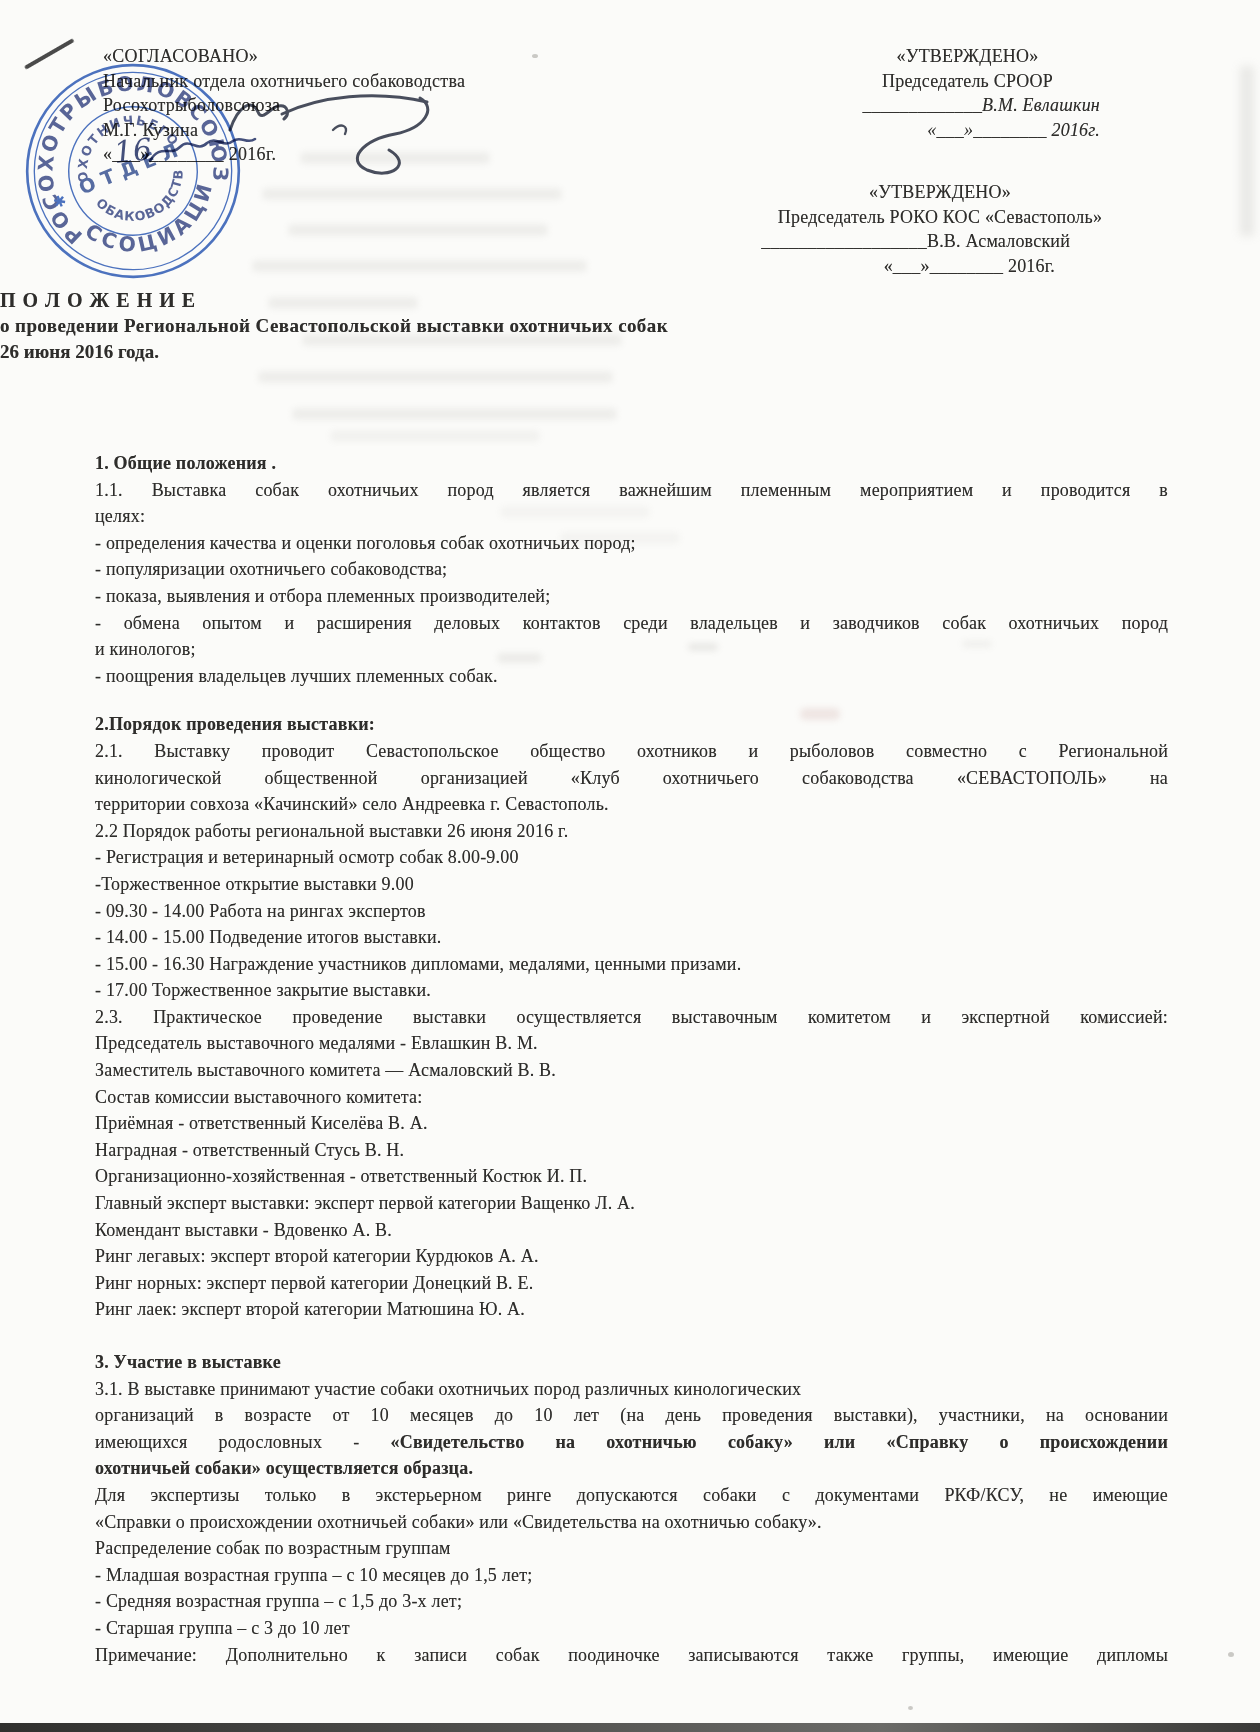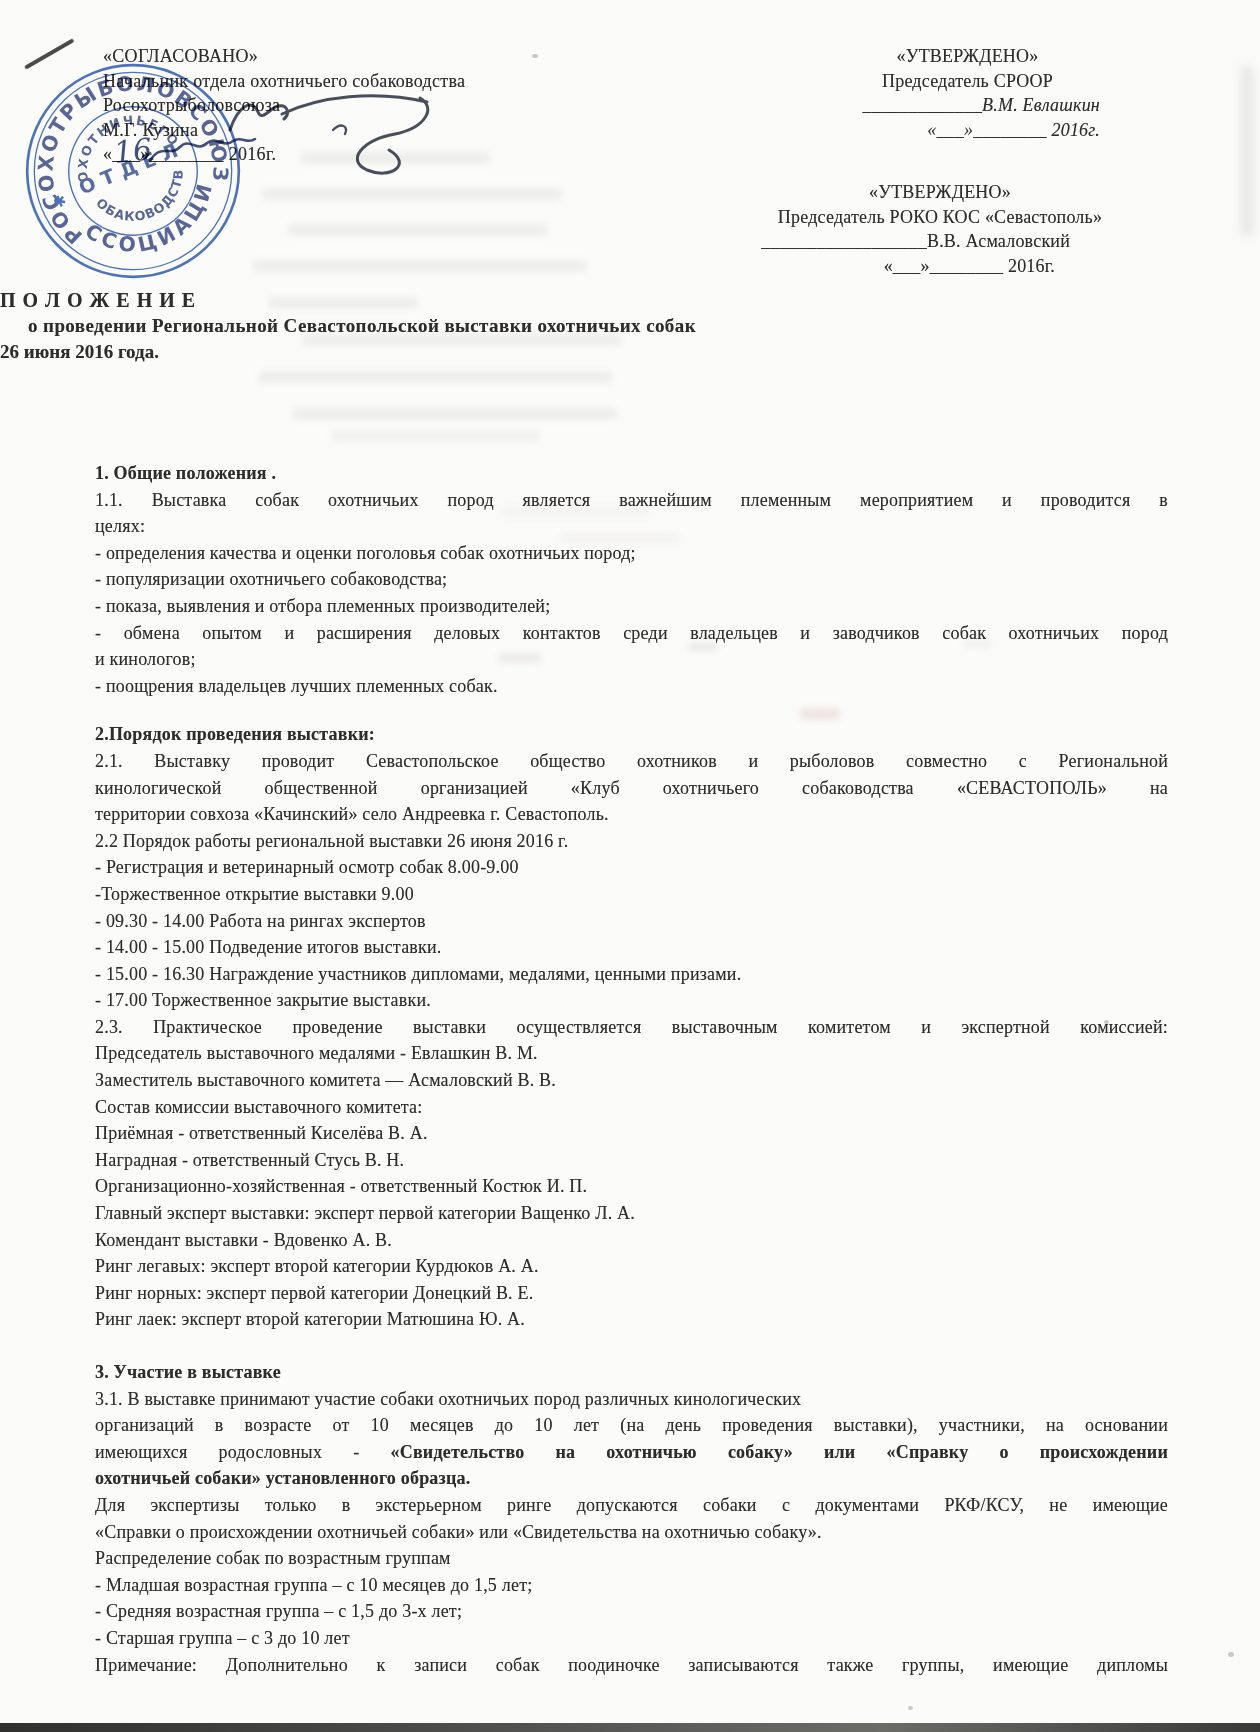--- a/index.html
+++ b/index.html
@@ -16,25 +16,25 @@
   .hdr-right{position:absolute;left:700px;top:44px;width:440px;font-size:18px;line-height:24.7px;letter-spacing:.2px;z-index:3;}
   .blk1{margin-left:135px;width:265px;text-align:center;}
   .blk1 .name-line,.blk1 .date-line{text-align:right;font-style:italic;}
   .blk2{margin-top:37px;margin-left:40px;width:400px;text-align:center;}
   .blk2 .name-line{text-align:right;padding-right:70px;}
   .blk2 .date-line{text-align:right;padding-right:85px;}
 
   
   .title{position:absolute;top:287px;left:0;width:100%;text-align:left;font-weight:bold;line-height:26px;z-index:3;}
   .title .t1{font-size:20px;letter-spacing:1px;}
-  .title .t2{font-size:19px;letter-spacing:.4px;margin-left:28px;}
+  .title .t2{font-size:19px;letter-spacing:.4px;}
   .title .t3{font-size:19px;}
 
   
-  .doc{position:absolute;left:95px;top:460px;width:1073px;font-size:18px;line-height:26.6px;letter-spacing:.2px;z-index:3;}
+  .doc{position:absolute;left:95px;top:450px;width:1073px;font-size:18px;line-height:26.6px;letter-spacing:.2px;z-index:3;}
   .ln{min-height:26.6px;}
   .jf{text-align:justify;text-align-last:justify;}
   .h{font-weight:bold;}
   .b{font-weight:bold;}
   .gap1{height:22px;}
   .gap2{height:26px;}
 
   
   .stamp{position:absolute;left:16px;top:54px;z-index:4;mix-blend-mode:multiply;opacity:.92;filter:blur(.3px);}
 
@@ -186,21 +186,21 @@
   <div class="ln">Комендант выставки - Вдовенко А. В.</div>
   <div class="ln">Ринг легавых: эксперт второй категории Курдюков А. А.</div>
   <div class="ln">Ринг норных: эксперт первой категории Донецкий В. Е.</div>
   <div class="ln">Ринг лаек: эксперт второй категории Матюшина Ю. А.</div>
 
   <div class="gap2"></div>
   <div class="ln h">3. Участие в выставке</div>
   <div class="ln">3.1. В выставке принимают участие собаки охотничьих пород различных кинологических</div>
   <div class="ln jf">организаций в возрасте от 10 месяцев до 10 лет (на день проведения выставки), участники, на основании</div>
   <div class="ln jf"><span>имеющихся родословных - </span><b>«Свидетельство на охотничью собаку» или «Справку о происхождении</b></div>
-  <div class="ln b">охотничьей собаки» установленного образца.</div>
+  <div class="ln b">охотничьей собаки» осуществляется образца.</div>
   <div class="ln jf"> Для экспертизы только в экстерьерном ринге допускаются собаки с документами РКФ/КСУ, не имеющие</div>
   <div class="ln">«Справки о происхождении охотничьей собаки» или «Свидетельства на охотничью собаку».</div>
   <div class="ln">Распределение собак по возрастным группам</div>
   <div class="ln">- Младшая возрастная группа – с 10 месяцев до 1,5 лет;</div>
   <div class="ln">- Средняя возрастная группа – с 1,5 до 3-х лет;</div>
   <div class="ln">- Старшая группа – с 3 до 10 лет</div>
   <div class="ln jf">Примечание: Дополнительно к записи собак поодиночке записываются также группы, имеющие дипломы</div>
 </div>
 
 <div class="scan-bottom"></div>

